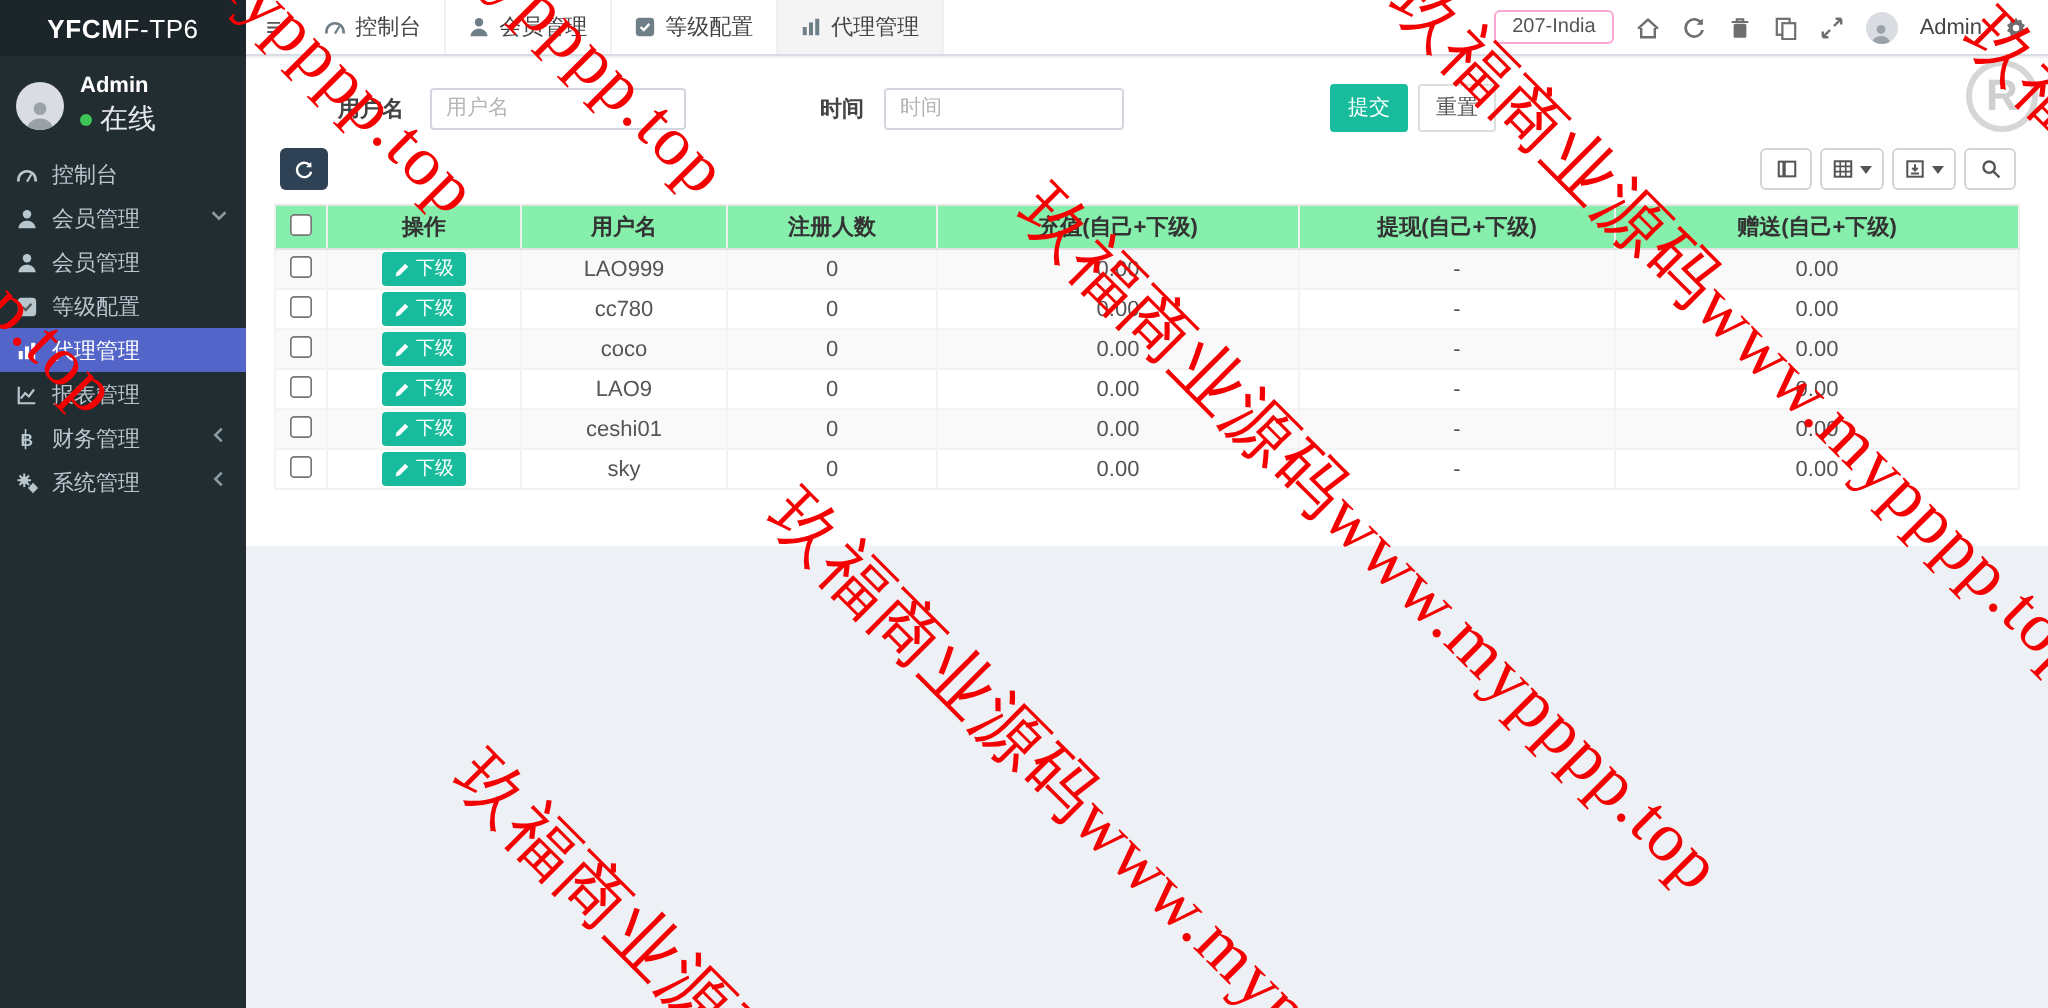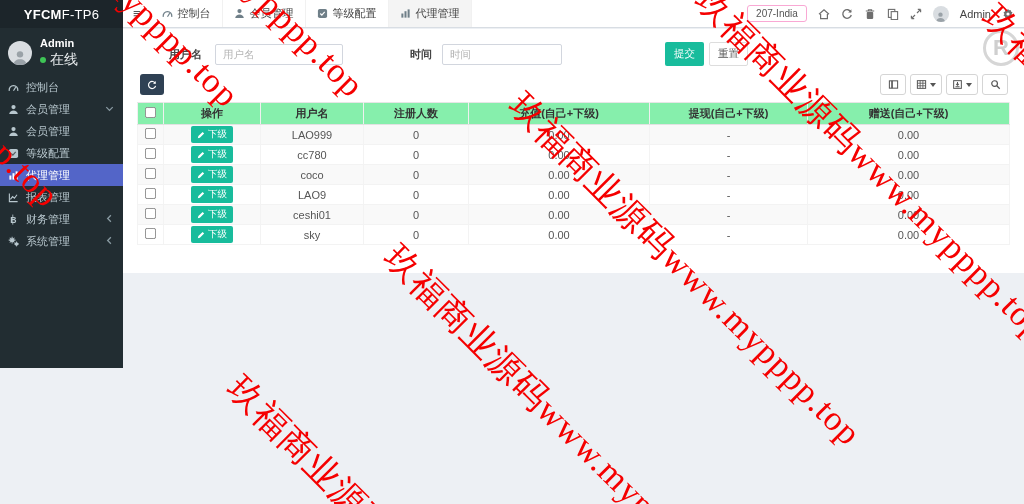--- a/index.html
+++ b/index.html
@@ -1,20 +1,20 @@
 <!DOCTYPE html>
 <html><head>
 <meta charset="utf-8">
 <style>
   * { margin:0; padding:0; box-sizing:border-box; }
   html,body { width:1024px; height:504px; overflow:hidden; }
   body { font-family:"Liberation Sans","DejaVu Sans",sans-serif; background:#edf0f4; position:relative; }
 
   
-  .sidebar { position:absolute; left:0; top:0; width:123px; height:368px; background:#222d32; z-index:2; }
+  .sidebar { position:absolute; left:0; top:0; width:123px; height:504px; background:#222d32; z-index:2; }
   .brand { height:28px; background:#1c252a; color:#fff; font-size:13px; display:flex; align-items:center; justify-content:center; letter-spacing:.3px; }
   .brand b { font-weight:bold; }
   .user-panel { display:flex; gap:8px; padding:9px 8px 7px; align-items:center; }
   .avatar { width:24px; height:24px; border-radius:50%; background:#d9dde1; display:flex; align-items:flex-end; justify-content:center; overflow:hidden; flex:none; }
   .avatar svg { width:16px; height:16px; }
   .user-meta { display:flex; flex-direction:column; gap:2px; }
   .user-name { color:#fff; font-size:11px; font-weight:bold; }
   .user-status { color:#e6eaec; font-size:14px; display:flex; align-items:center; gap:4px; }
   .dot { width:6px; height:6px; border-radius:50%; background:#3ec556; display:inline-block; }
   .side-search { margin:3px 6px 8px; position:relative; }

